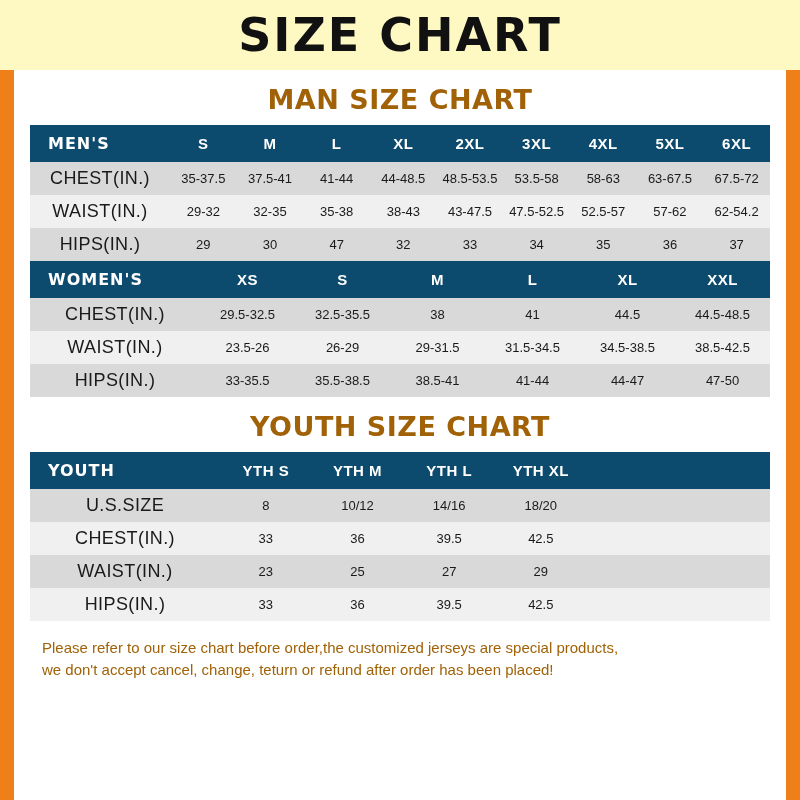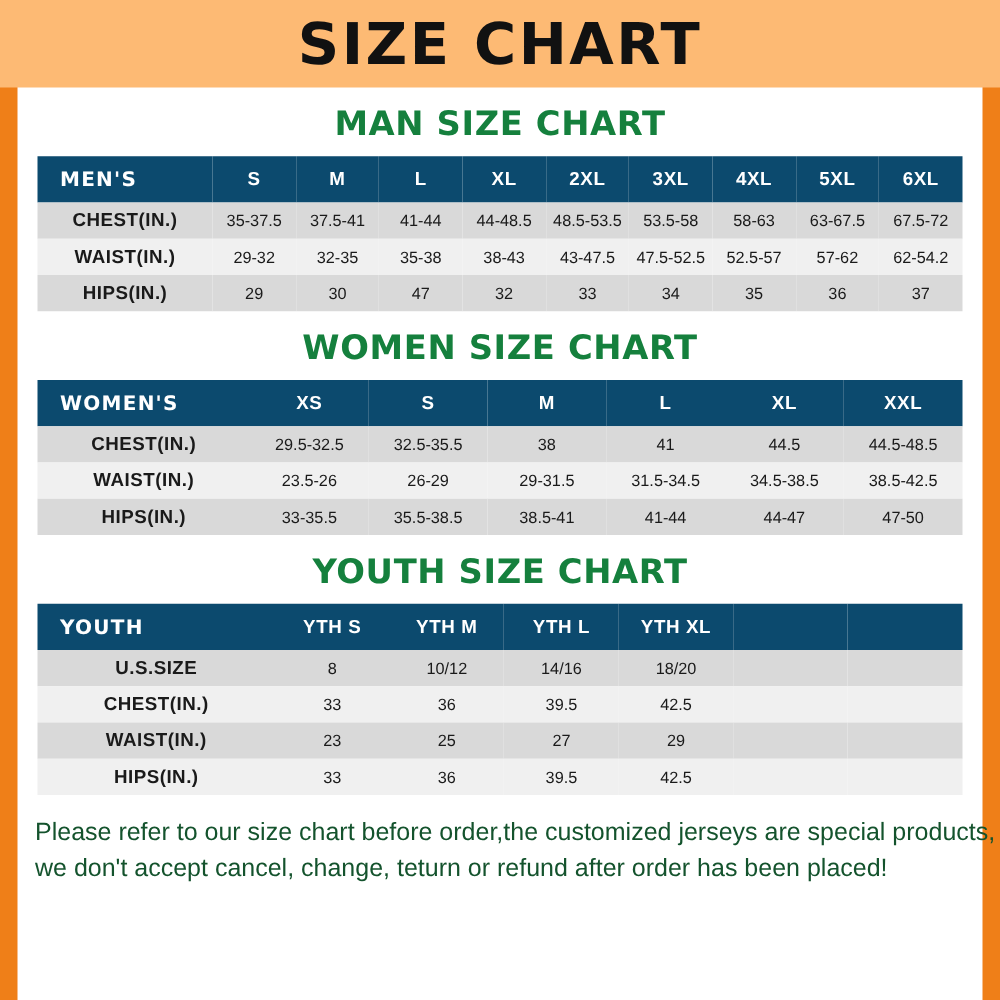--- a/index.html
+++ b/index.html
@@ -16,21 +16,21 @@
   .page {
     position: relative;
     width: 800px;
     height: 800px;
     background: #ffffff;
     box-sizing: border-box;
     border-left: 14px solid #ef7f18;
     border-right: 14px solid #ef7f18;
   }
   .header-band {
-    background: #fdba74;
+    background: #fef9c3;
     height: 70px;
     display: flex;
     align-items: center;
     justify-content: center;
     margin: 0 -14px;
   }
   .header-title {
     font-family: "DejaVu Sans", sans-serif;
     font-weight: bold;
     font-size: 46px;
@@ -39,21 +39,21 @@
     line-height: 1;
   }
   .section {
     padding: 0 16px;
   }
   .section-title {
     text-align: center;
     font-family: "DejaVu Sans", sans-serif;
     font-weight: bold;
     font-size: 27px;
-    color: #15803d;
+    color: #a16207;
     letter-spacing: 0.5px;
     margin: 14px 0 10px 0;
   }
   table.size-table {
     border-collapse: collapse;
     width: 100%;
     table-layout: fixed;
   }
   table.size-table th,
   table.size-table td {
@@ -78,34 +78,34 @@
     font-size: 16px;
     letter-spacing: 1px;
   }
   table.size-table tbody tr.odd td {
     background: #d9d9d9;
   }
   table.size-table tbody tr.even td {
     background: #f0f0f0;
   }
   table.size-table tbody td.rowlabel {
-    font-weight: bold;
+    font-weight: normal;
     letter-spacing: 0.4px;
-    font-size: 15px;
+    font-size: 18px;
   }
   .men-table thead th.corner { width: 120px; }
   .women-table thead th.corner { width: 150px; }
   .youth-table thead th.corner { width: 170px; margin-left: 40px; }
   .women-table th, .women-table td { font-size: 14px; }
   .youth-table th, .youth-table td { font-size: 14px; padding: 9px 2px; }
   .youth-table thead th { font-size: 16px; }
   .notice {
-    margin: 16px 14px 0 14px;
-    color: #14532d;
-    font-size: 20px;
+    margin: 16px 14px 0 28px;
+    color: #a16207;
+    font-size: 15px;
     line-height: 1.45;
     font-family: "Liberation Sans", sans-serif;
   }
   .notice div { white-space: nowrap; }
 </style>
 </head>
 <body>
 
 <div class="page">
 
@@ -165,21 +165,20 @@
           <td>34</td>
           <td>35</td>
           <td>36</td>
           <td>37</td>
         </tr>
       </tbody>
     </table>
   </div>
 
   <div class="section">
-    <div class="section-title">WOMEN SIZE CHART</div>
     <table class="size-table women-table">
       <thead>
         <tr>
           <th class="corner">WOMEN'S</th>
           <th>XS</th>
           <th>S</th>
           <th>M</th>
           <th>L</th>
           <th>XL</th>
           <th>XXL</th>

